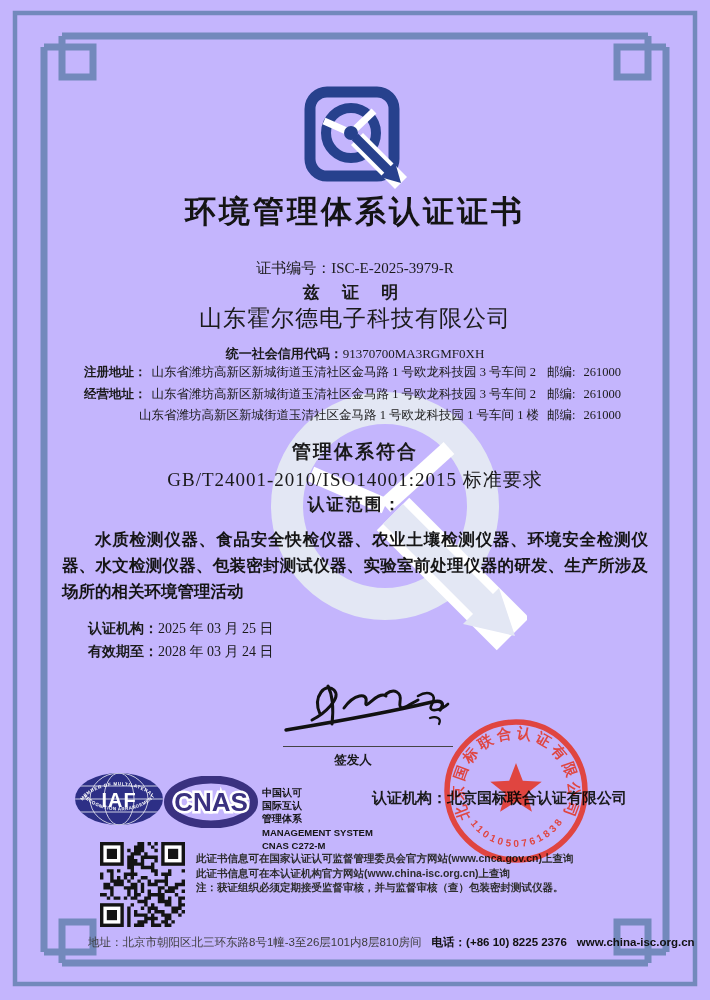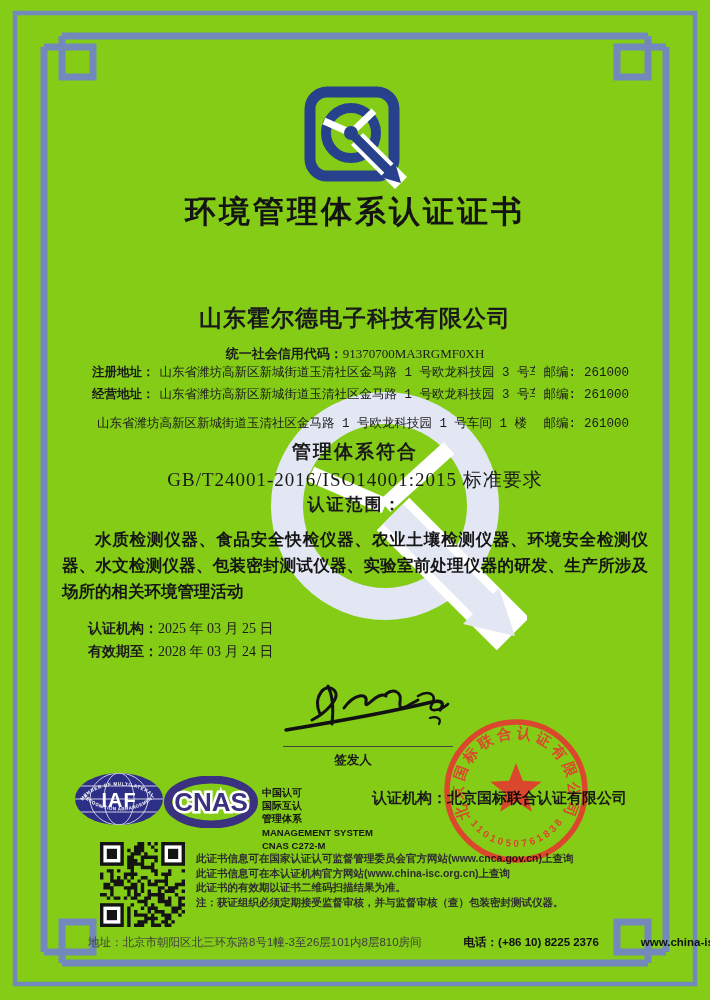--- a/index.html
+++ b/index.html
@@ -1,41 +1,41 @@
 <!DOCTYPE html>
 <html><head>
 <meta charset="utf-8">
 <style>
   html,body{margin:0;padding:0;background:#e8e8e8;}
-  .page{position:relative;width:710px;height:1000px;margin:0 auto;background:#84cc16;
+  .page{position:relative;width:710px;height:1000px;margin:0 auto;background:#c4b5fd;
         font-family:"Liberation Serif","DejaVu Serif",serif;color:#1a1a1a;overflow:hidden;}
   .abs{position:absolute;}
   .center{left:0;right:0;text-align:center;}
   svg{display:block;}
 
   
   .border-svg{position:absolute;left:0;top:0;z-index:1;pointer-events:none;}
   
   .watermark{position:absolute;left:253px;top:378px;z-index:0;pointer-events:none;}
   .content{position:absolute;inset:0;z-index:2;}
 
   .logo{left:302px;top:84px;}
   .title{top:191px;font-size:31px;font-weight:700;letter-spacing:3px;color:#141414;}
   .certno{top:259px;font-size:15px;}
   .certno .lbl{font-weight:400;}
   .certify{top:281px;font-size:17px;font-weight:700;letter-spacing:9px;}
-  .company{top:303px;font-size:23px;font-weight:700;letter-spacing:1px;text-align:center;}
+  .company{top:303px;font-size:23px;font-weight:400;letter-spacing:1px;text-align:center;}
   .credit{top:345px;font-size:13px;}
   .credit .lbl{font-weight:700;}
 
-  .addr-wrap{left:92px;width:537px;top:364px;font-family:Liberation Mono, monospace;}
+  .addr-wrap{left:84px;width:537px;top:364px;}
   .addr-row{display:flex;align-items:baseline;height:21.5px;font-size:12.5px;white-space:nowrap;}
   .addr-label{font-weight:700;}
   .addr-text{flex:1;padding-left:5px;overflow:hidden;}
-  .addr-row.centered .addr-text{text-align:left;margin-top:8px;}
+  .addr-row.centered .addr-text{text-align:right;}
   .addr-zip{padding-left:8px;}
 
   .comp1{top:439px;font-size:19px;font-weight:700;letter-spacing:2px;}
   .comp2{top:467px;font-size:19px;letter-spacing:1px;}
   .comp3{top:493px;font-size:17px;font-weight:700;letter-spacing:2px;}
   .scope{left:62px;width:586px;top:526px;font-size:16.5px;line-height:26px;
          font-family:"Liberation Sans","DejaVu Sans",sans-serif;font-weight:700;
          text-indent:2em;text-align:justify;color:#151515;}
 
   .dates{left:88px;top:617px;font-size:14px;line-height:23px;}
@@ -54,21 +54,21 @@
   .body-line{left:372px;top:789px;font-size:15px;font-weight:700;
              font-family:"Liberation Sans","DejaVu Sans",sans-serif;white-space:nowrap;}
 
   .stamp{left:441px;top:716px;z-index:3;mix-blend-mode:multiply;opacity:.92;}
 
   .qr{left:100px;top:842px;}
   .notes{left:196px;top:851px;font-family:"Liberation Sans","DejaVu Sans",sans-serif;
          font-size:10.5px;font-weight:700;line-height:14.6px;color:#2d2d2d;white-space:nowrap;}
   .footer{left:88px;top:935px;font-family:"Liberation Sans","DejaVu Sans",sans-serif;
           font-size:11.5px;white-space:nowrap;color:#3c3c3c;}
-  .footer b{color:#111;margin-left:32px;}
+  .footer b{color:#111;}
   .footer .gap{display:inline-block;width:10px;}
 </style>
 </head>
 <body>
 
 <div class="page">
 
   <svg class="border-svg" width="710" height="1000" viewBox="0 0 710 1000">
     <g stroke="#7389bc" fill="none">
       <rect x="15" y="13" width="680" height="971" stroke-width="4.5"></rect>
@@ -104,21 +104,25 @@
       <path d="M49,49 L22,37" stroke="#ffffff" stroke-width="7" fill="none"></path>
       <path d="M49,49 L72,27" stroke="#ffffff" stroke-width="7" fill="none"></path>
       <circle cx="49" cy="49" r="7" fill="#27418d"></circle>
       <path d="M55,55 L99,99" stroke="#ffffff" stroke-width="17" fill="none"></path>
       <path d="M53,53 L88,88" stroke="#27418d" stroke-width="9" fill="none"></path>
       <polygon points="99,99 78,93 93,78" fill="#27418d"></polygon>
     </svg>
 
     <div class="abs center title">环境管理体系认证证书</div>
 
-
+    <div class="abs center certno">
+      <span class="lbl">证书编号：</span><span>ISC-E-2025-3979-R</span>
+    </div>
+
+    <div class="abs center certify">兹 证 明</div>
 
     <div class="abs center company">山东霍尔德电子科技有限公司</div>
 
     <div class="abs center credit">
       <span class="lbl">统一社会信用代码：</span><span>91370700MA3RGMF0XH</span>
     </div>
 
     <div class="abs addr-wrap">
       <div class="addr-row">
         <span class="addr-label">注册地址：</span>
@@ -134,21 +138,21 @@
       </div>
       <div class="addr-row centered">
         <span class="addr-label"></span>
         <span class="addr-text">山东省潍坊高新区新城街道玉清社区金马路 1 号欧龙科技园 1 号车间 1 楼</span>
         <span class="addr-zip">邮编:</span>
         <span class="addr-zip">261000</span>
       </div>
     </div>
 
     <div class="abs center comp1">管理体系符合</div>
-    <div class="abs center comp2">GB/T24001-2016/ISO14001:2015 标准要求</div>
+    <div class="abs center comp2">GB/T24001-2010/ISO14001:2015 标准要求</div>
     <div class="abs scope">水质检测仪器、食品安全快检仪器、农业土壤检测仪器、环境安全检测仪器、水文检测仪器、包装密封测试仪器、实验室前处理仪器的研发、生产所涉及场所的相关环境管理活动</div>
     <div class="abs center comp3">认证范围：</div>
 
     <div class="abs dates">
       <div>
         <span class="lbl">认证机构：</span><span>2025 年 03 月 25 日</span>
       </div>
       <div>
         <span class="lbl">有效期至：</span><span>2028 年 03 月 24 日</span>
       </div>
@@ -234,21 +238,20 @@
         <rect x="64.6" y="3.4" width="17" height="17" fill="#ffffff"></rect>
         <rect x="68" y="6.8" width="10.2" height="10.2" fill="#141414"></rect>
         <rect x="0" y="61.199999999999996" width="23.8" height="23.8" fill="#141414"></rect>
         <rect x="3.4" y="64.6" width="17" height="17" fill="#ffffff"></rect>
         <rect x="6.8" y="68" width="10.2" height="10.2" fill="#141414"></rect>
       </svg>
 
     <div class="abs notes">
       <div>此证书信息可在国家认证认可监督管理委员会官方网站(www.cnca.gov.cn)上查询</div>
       <div>此证书信息可在本认证机构官方网站(www.china-isc.org.cn)上查询</div>
-      <div>此证书的有效期以证书二维码扫描结果为准。</div>
       <div>注：获证组织必须定期接受监督审核，并与监督审核（查）包装密封测试仪器。</div>
     </div>
 
     <div class="abs footer">
       <span>地址：北京市朝阳区北三环东路8号1幢-3至26层101内8层810房间</span><span class="gap"></span><b>电话：(+86 10) 8225 2376</b><span class="gap"></span><b>www.china-isc.org.cn</b>
     </div>
 
   </div>
 </div>
 

